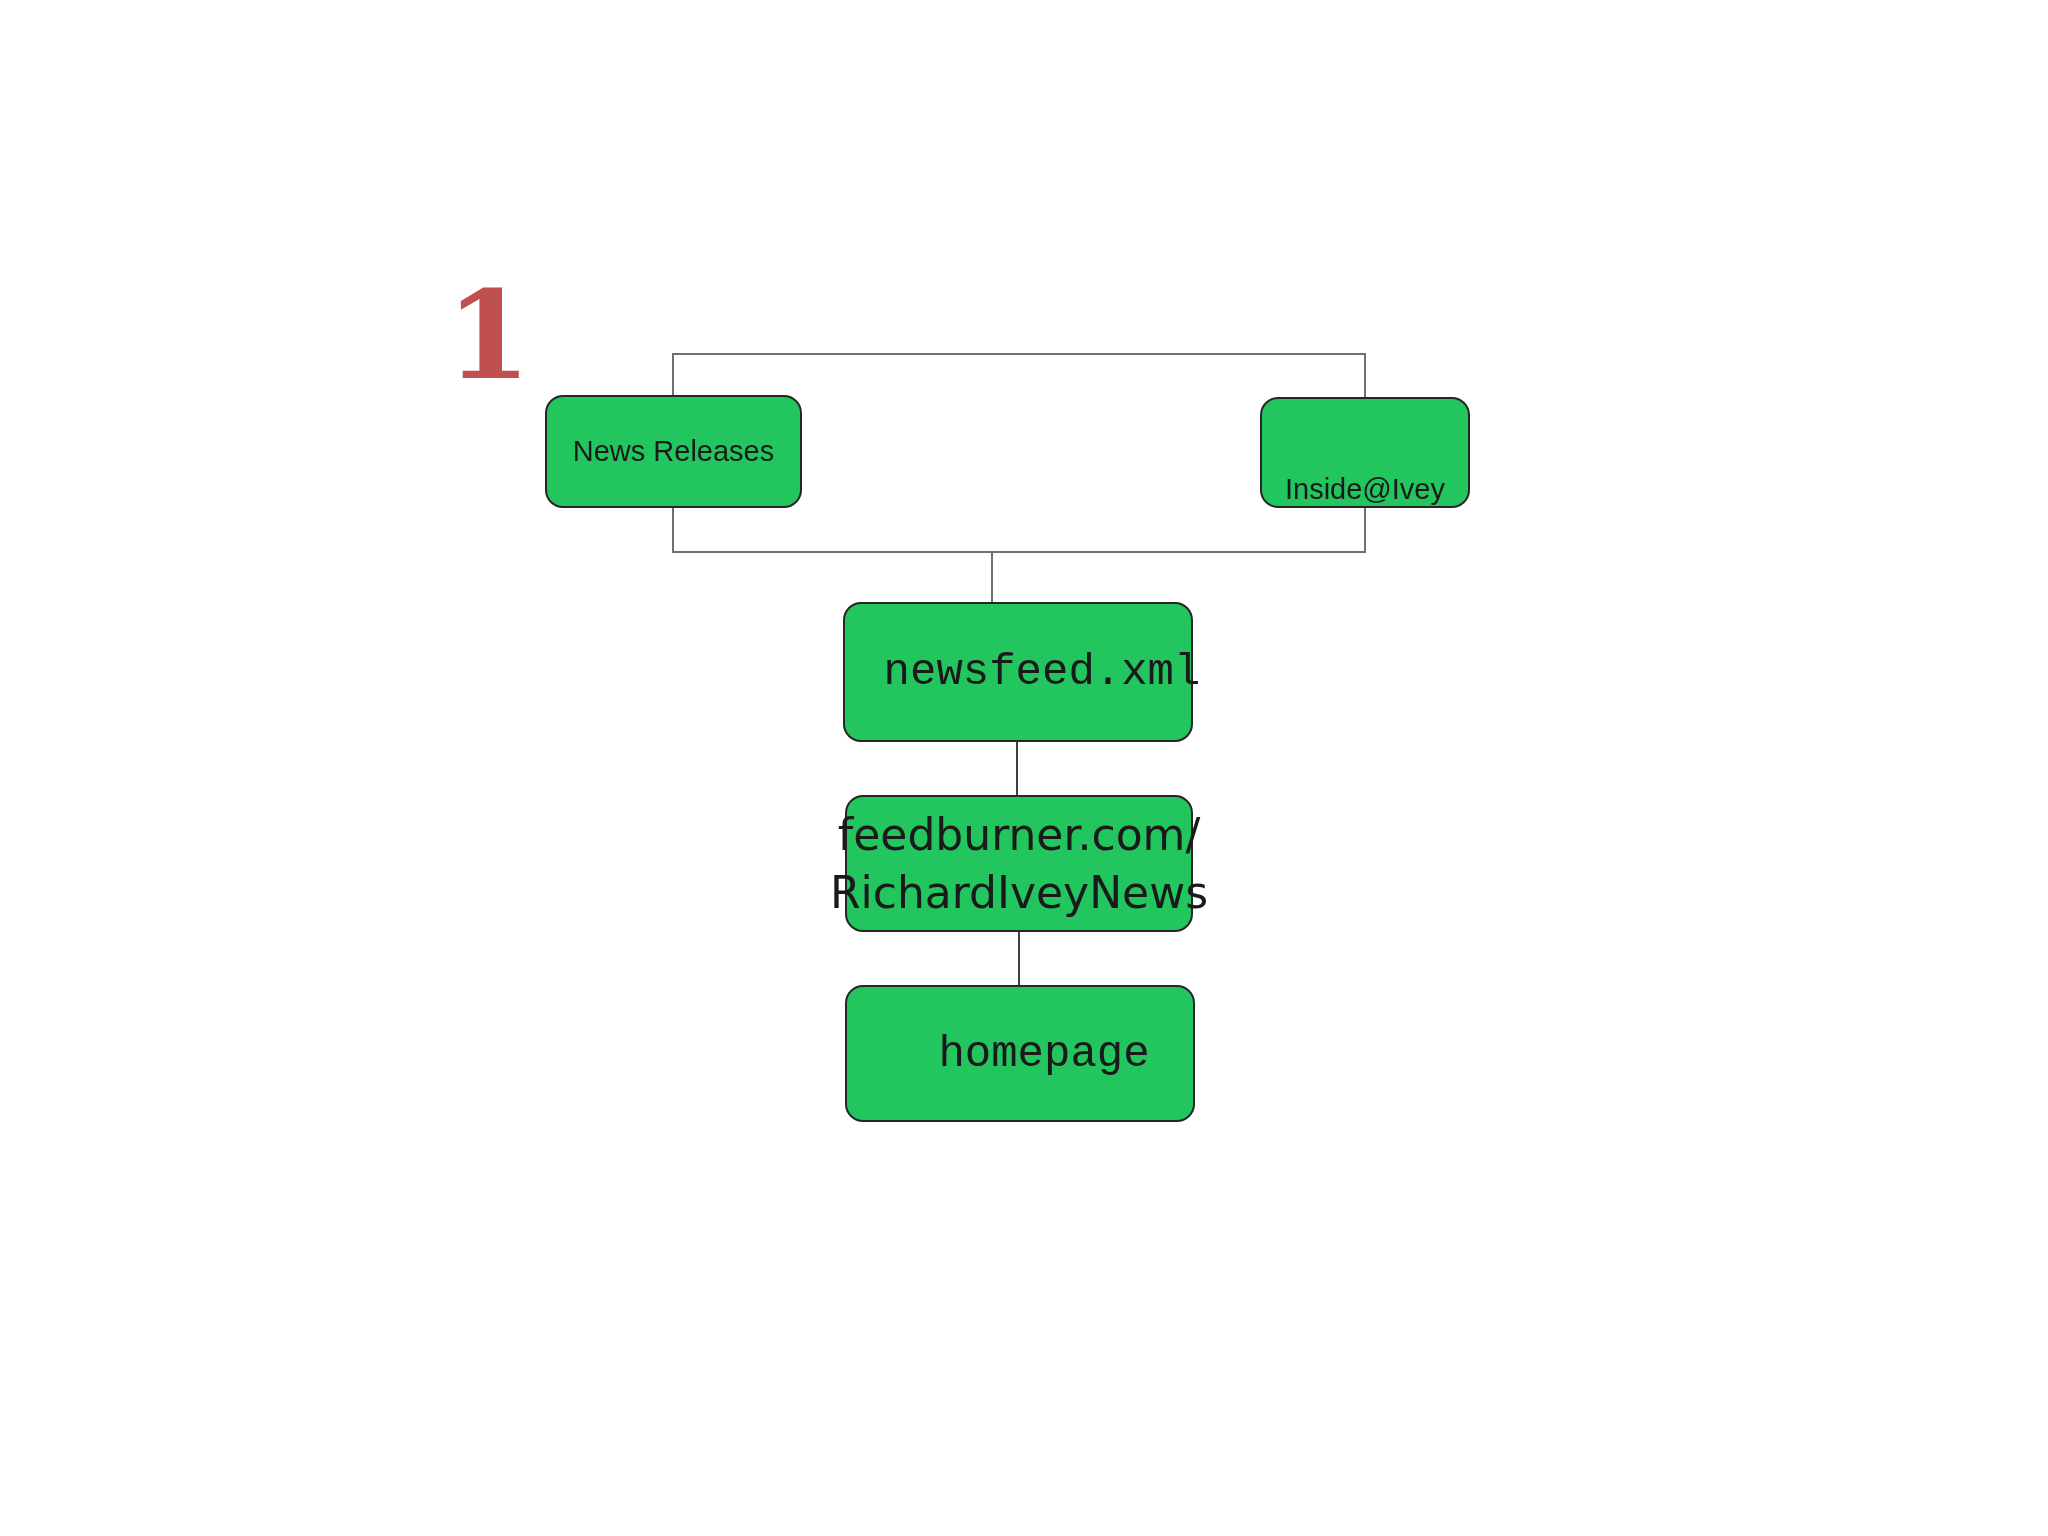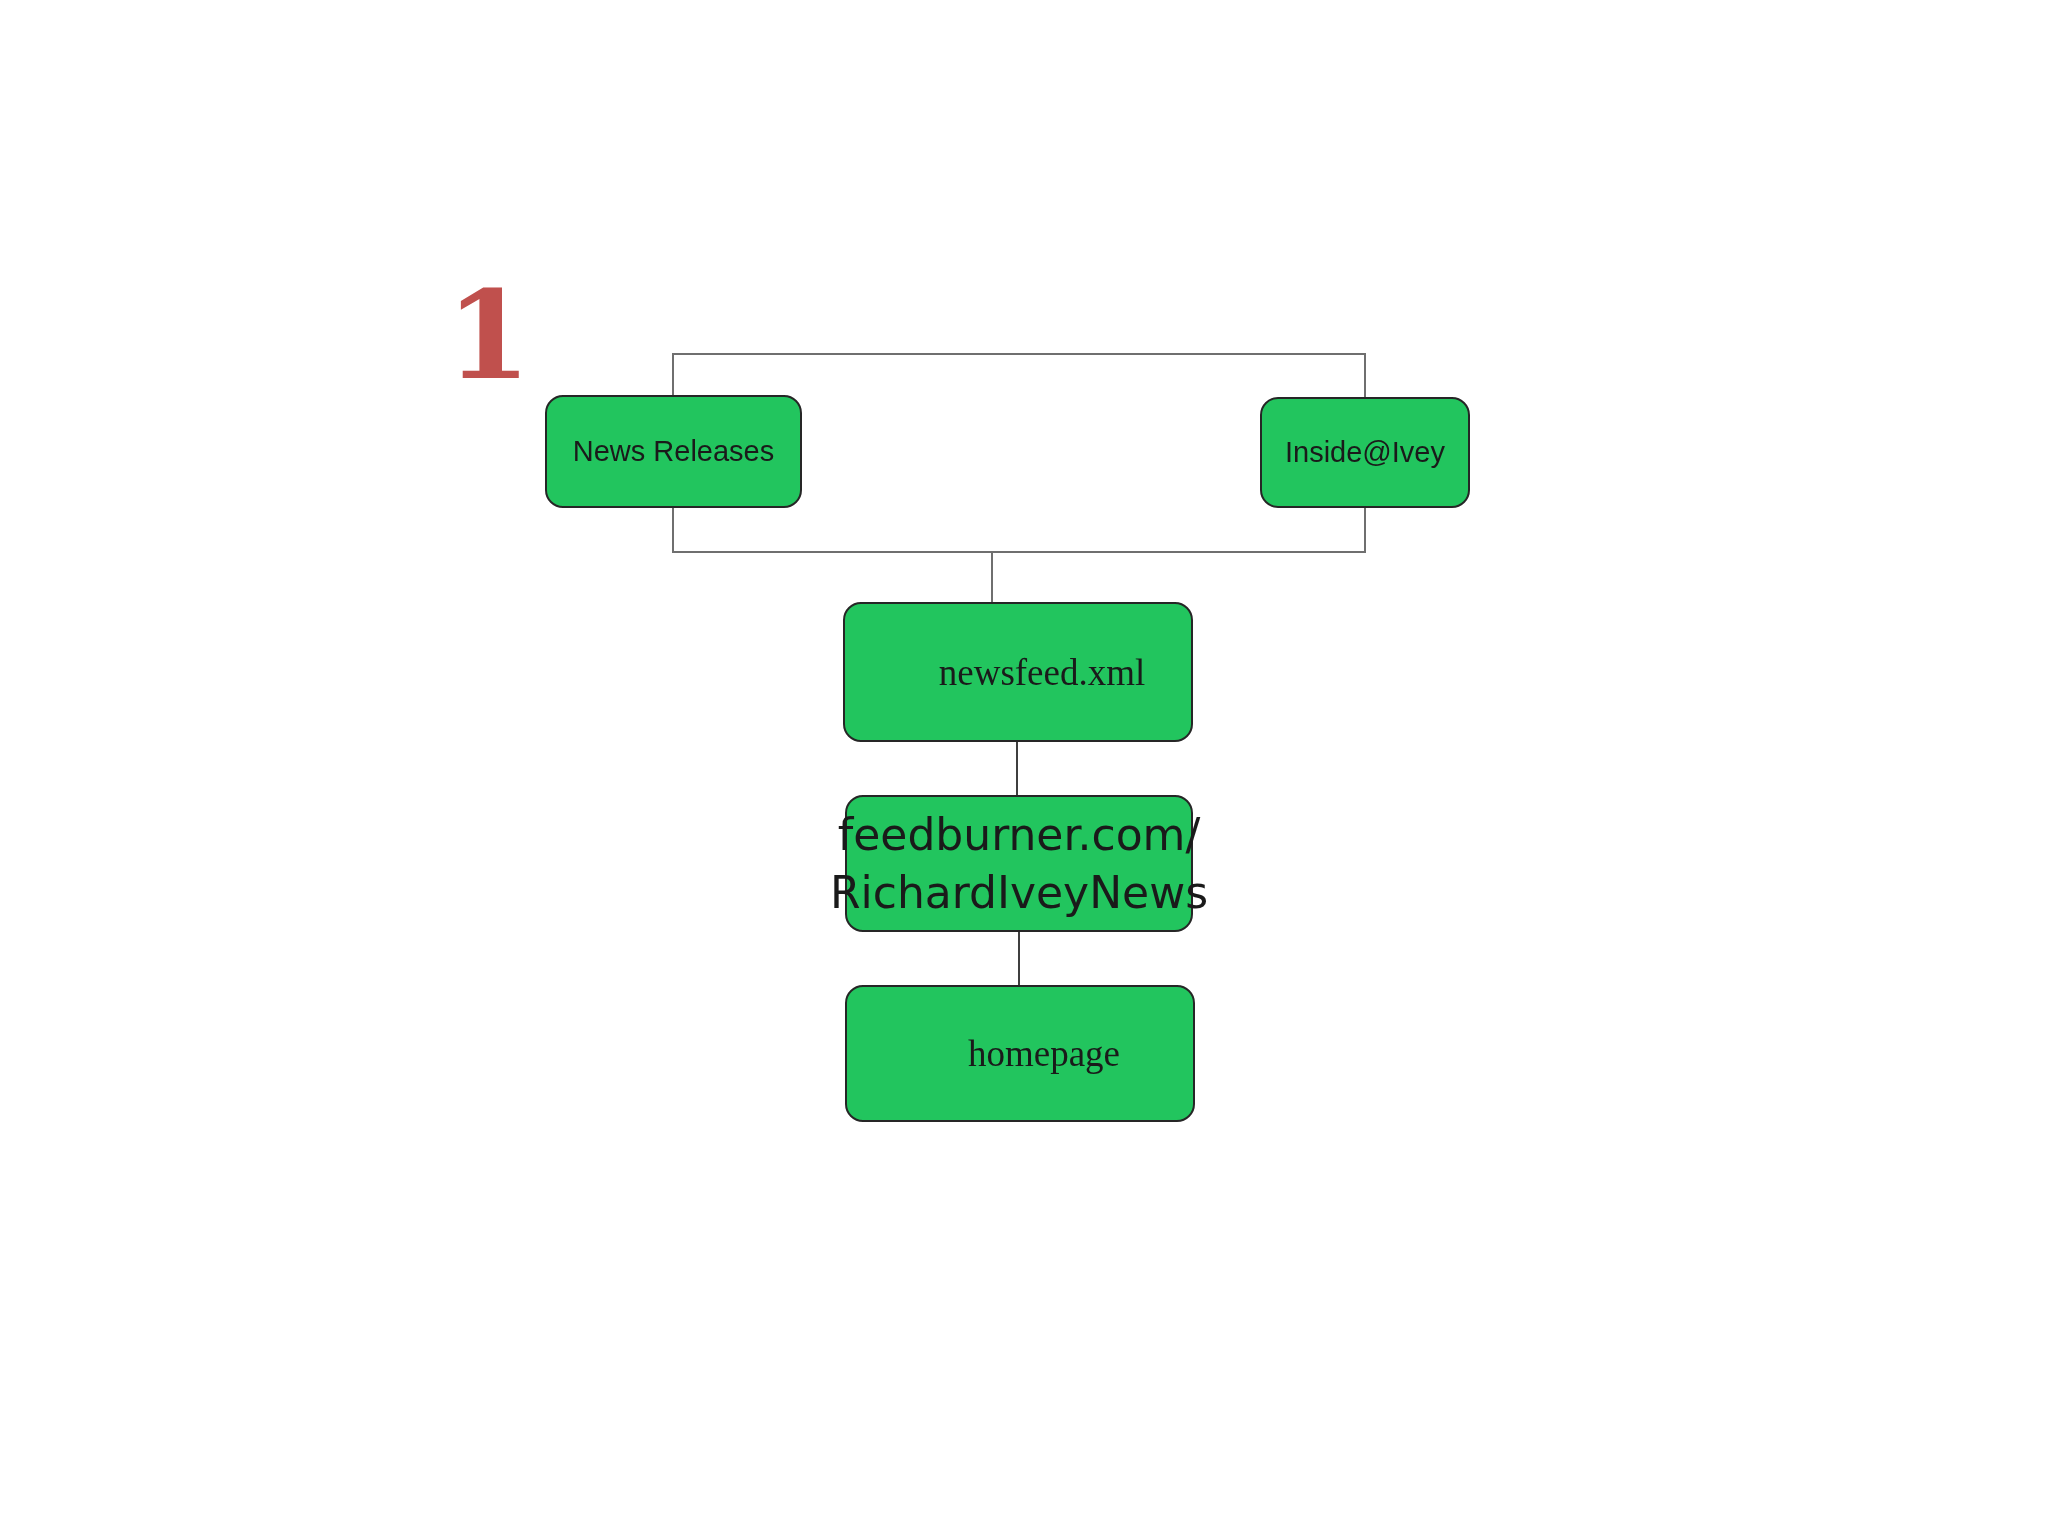--- a/index.html
+++ b/index.html
@@ -36,32 +36,32 @@
     justify-content: center;
     text-align: center;
     color: #1a1a1a;
   }
   .node-top {
     font-family: "Liberation Sans", sans-serif;
     font-size: 29px;
     letter-spacing: 0px;
   }
   .node-lower {
-    font-family: Liberation Serif, serif;
-    font-size: 37px;
+    font-family: Liberation Mono, monospace;
+    font-size: 44px;
     padding-left: 48px;
   }
   .node-feedburner {
     font-family: "DejaVu Sans", sans-serif;
     font-size: 44px;
     line-height: 1.3;
     flex-direction: column;
   }
   #box-news      { left: 545px;  top: 395px; width: 257px; height: 113px; }
-  #box-inside    { left: 1260px; top: 397px; width: 210px; height: 111px; }
+  #box-inside    { left: 1260px; top: 397px; width: 210px; height: 111px; align-items: flex-end; }
   #box-newsfeed  { left: 843px;  top: 602px; width: 350px; height: 140px; }
   #box-feedburner{ left: 845px;  top: 795px; width: 348px; height: 137px; }
   #box-homepage  { left: 845px;  top: 985px; width: 350px; height: 137px; }
 
   .edge {
     position: absolute;
     background: #6f6f6f;
   }
   .edge-dark {
     background: #3f3f3f;

